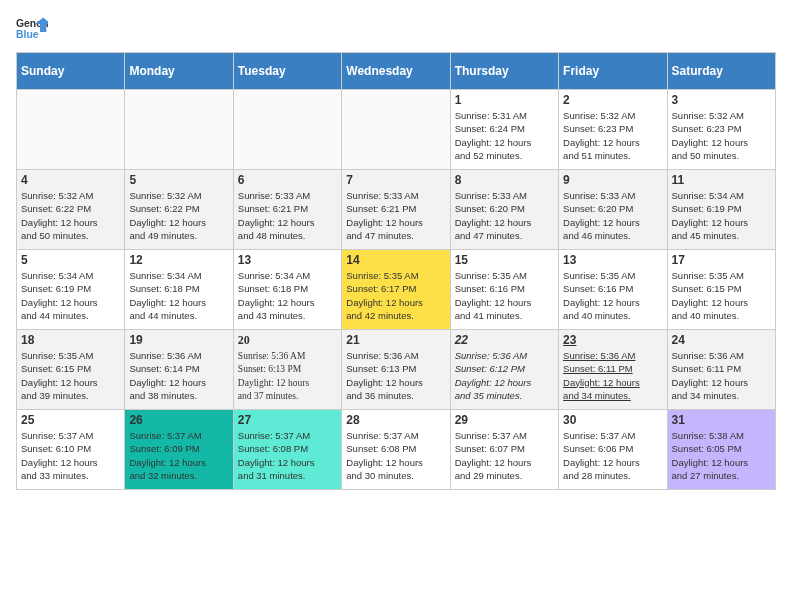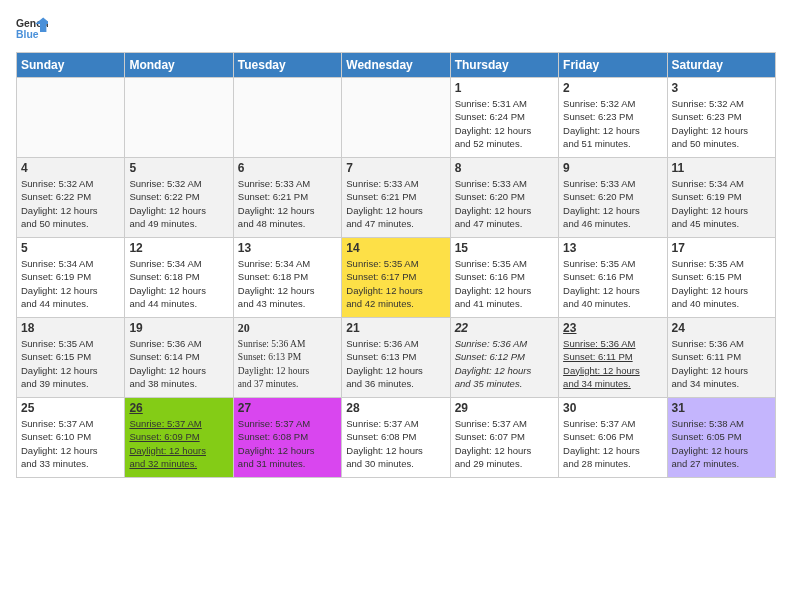--- a/index.html
+++ b/index.html
@@ -42,21 +42,21 @@
     .calendar {
       width: 100%;
       border-collapse: collapse;
       margin-top: 8px;
     }
     .calendar th {
       background: #3a7fc1;
       color: #fff;
       font-size: 12px;
       font-weight: bold;
-      padding: 5px 4px;
+      padding: 11px 4px;
       border: 1px solid #ccc;
       text-align: left;
     }
     .calendar td {
       border: 1px solid #ccc;
       vertical-align: top;
       padding: 3px 4px;
       font-size: 10px;
       color: #333;
       width: calc(100% / 7);
@@ -225,25 +225,25 @@
         <td style="background: rgb(242, 242, 242);">
           <span class="day-number">24</span>
           <div class="day-info">Sunrise: 5:36 AM<br>Sunset: 6:11 PM<br>Daylight: 12 hours<br>and 34 minutes.</div>
         </td>
       </tr>
       <tr>
         <td style="background: rgb(255, 255, 255);">
           <span class="day-number">25</span>
           <div class="day-info">Sunrise: 5:37 AM<br>Sunset: 6:10 PM<br>Daylight: 12 hours<br>and 33 minutes.</div>
         </td>
-        <td style="background: #84cc16; text-decoration: underline;">
+        <td style="background: #14b8a6;">
           <span class="day-number">26</span>
           <div class="day-info">Sunrise: 5:37 AM<br>Sunset: 6:09 PM<br>Daylight: 12 hours<br>and 32 minutes.</div>
         </td>
-        <td style="background: #d946ef;">
+        <td style="background: #5eead4;">
           <span class="day-number">27</span>
           <div class="day-info">Sunrise: 5:37 AM<br>Sunset: 6:08 PM<br>Daylight: 12 hours<br>and 31 minutes.</div>
         </td>
         <td style="background: rgb(255, 255, 255);">
           <span class="day-number">28</span>
           <div class="day-info">Sunrise: 5:37 AM<br>Sunset: 6:08 PM<br>Daylight: 12 hours<br>and 30 minutes.</div>
         </td>
         <td style="background: rgb(255, 255, 255);">
           <span class="day-number">29</span>
           <div class="day-info">Sunrise: 5:37 AM<br>Sunset: 6:07 PM<br>Daylight: 12 hours<br>and 29 minutes.</div>

